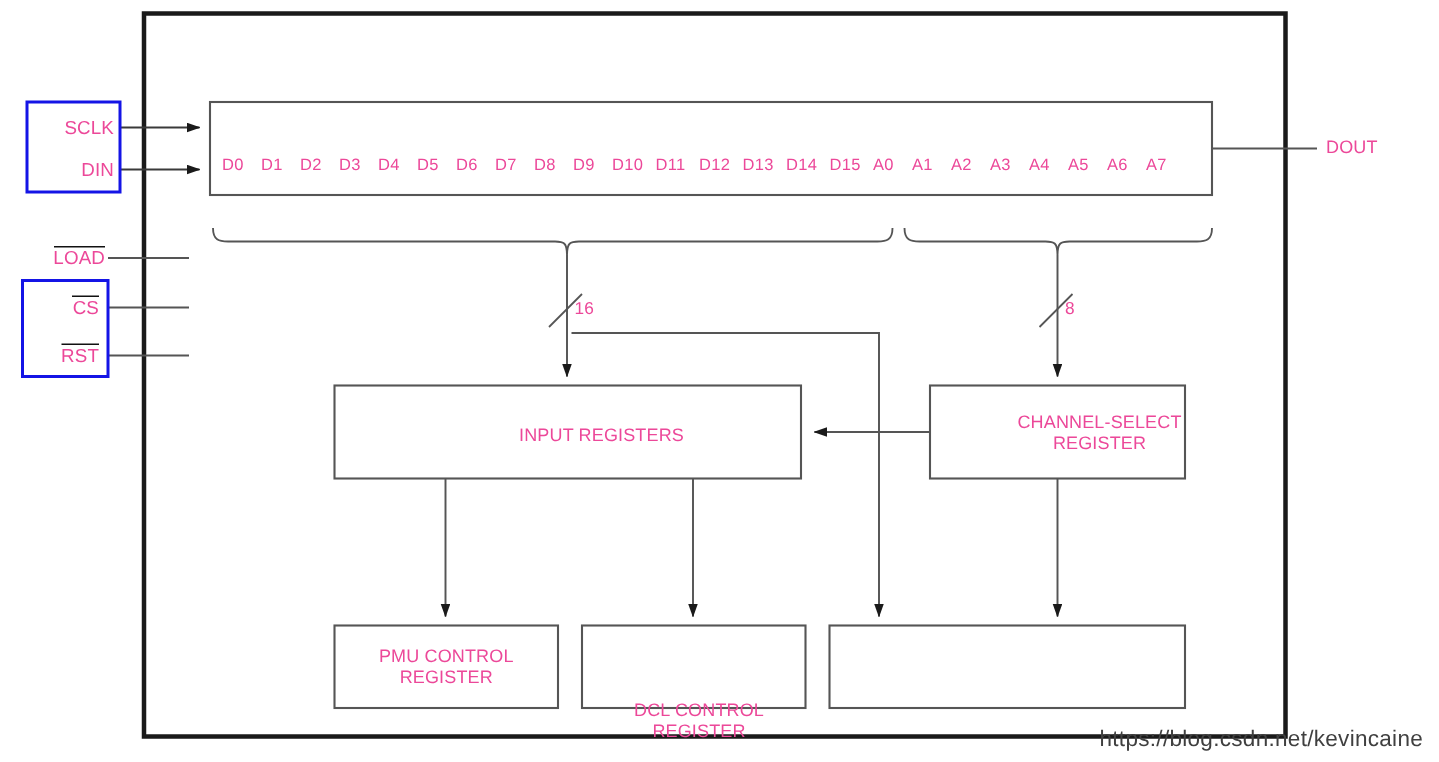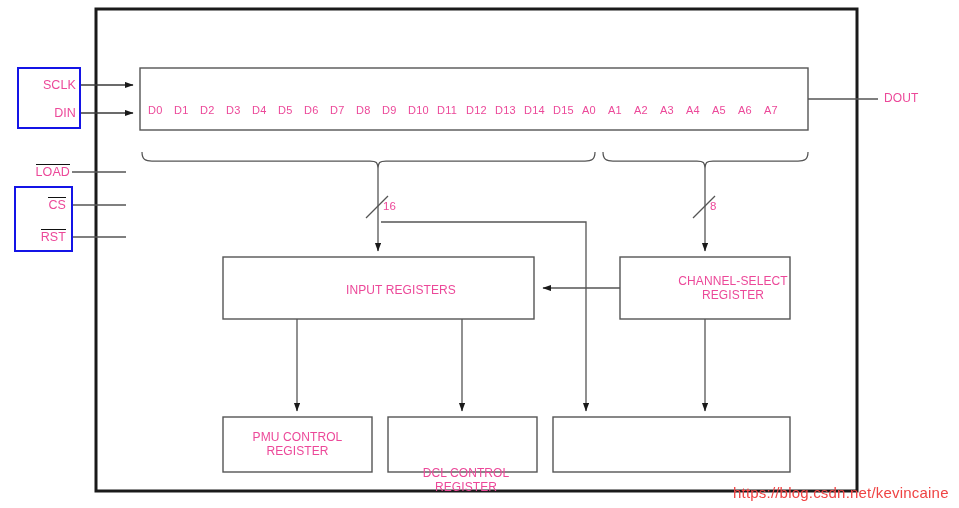--- a/index.html
+++ b/index.html
@@ -26,21 +26,21 @@
     position:absolute;left:0;right:0;top:-1px;height:1.2px;background:#111111;
   }
   .box-title{font-size:12px;text-align:center;}
   .sr-title{font-size:12px;}
   .bitrow{font-size:11px;letter-spacing:0.2px;}
   .buswidth{font-size:11.5px;}
   .dout{font-size:12px;}
   .wm{
     position:absolute;
     font-size:15px;
-    color:#ef4444;
+    color:#404040;
     font-family:"Liberation Sans", sans-serif;
     white-space:nowrap;
     letter-spacing:0.2px;
   }
   .blue-box{
     position:absolute;
     border:2.5px solid #1414e6;
     box-sizing:border-box;
     background:transparent;
   }

